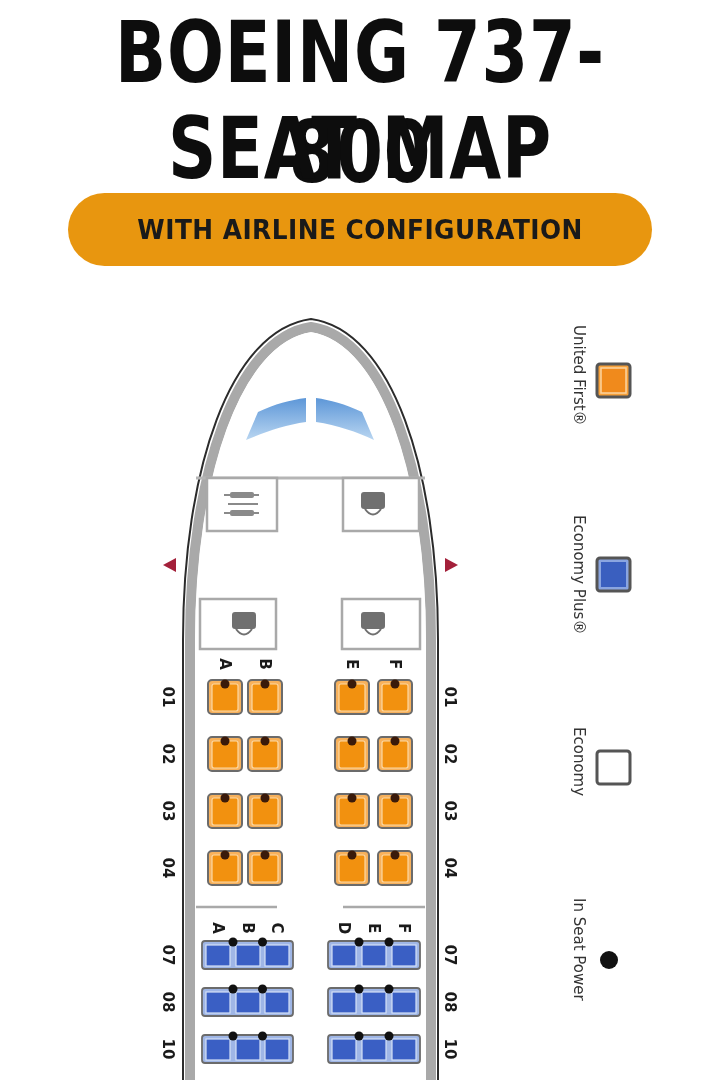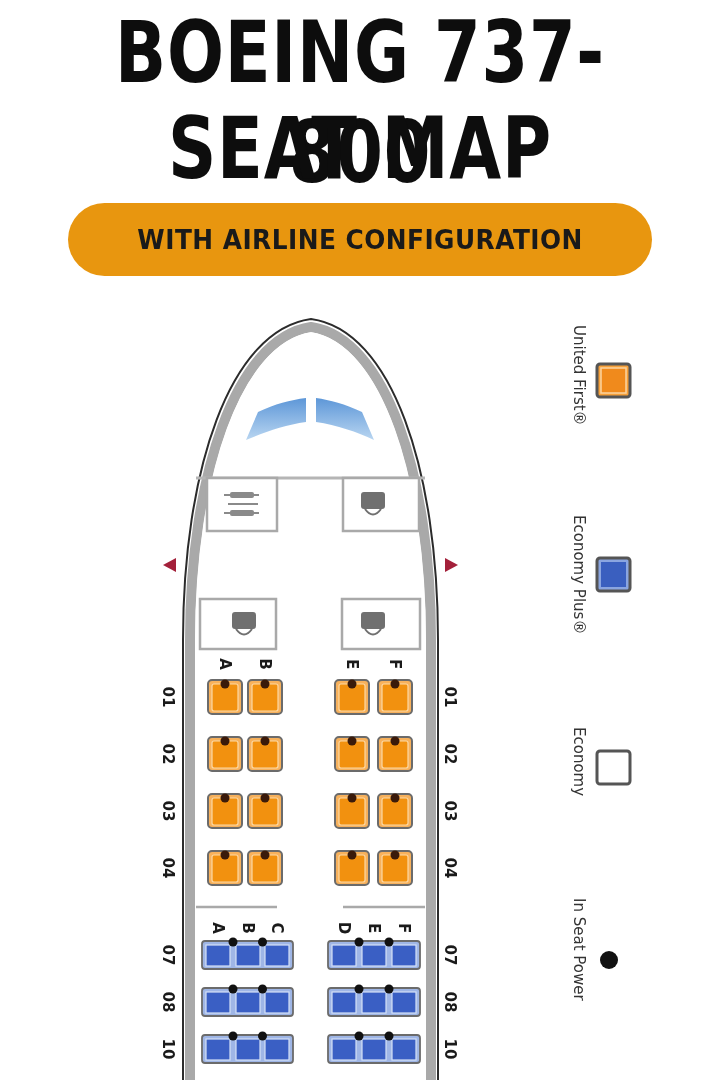--- a/index.html
+++ b/index.html
@@ -1,20 +1,20 @@
 <!DOCTYPE html>
 <html><head>
 <meta charset="utf-8">
 <style>
   html,body{margin:0;padding:0;background:#ffffff;}
   body{width:720px;height:1080px;position:relative;overflow:hidden;font-family:"Liberation Sans",sans-serif;}
   .title{position:absolute;left:0;width:720px;text-align:center;font-family:"DejaVu Sans",sans-serif;font-weight:bold;color:#0d0d0d;letter-spacing:1px;transform-origin:center;}
   .t1{top:2px;font-size:86px;line-height:100px;transform:scaleX(0.78);}
   .t2{top:98px;font-size:86px;line-height:100px;transform:scaleX(0.78);}
-  .pill{position:absolute;left:68px;top:203px;width:584px;height:73px;background:#E8960F;border-radius:37px;display:flex;align-items:center;justify-content:center;}
+  .pill{position:absolute;left:68px;top:193px;width:584px;height:73px;background:#E8960F;border-radius:37px;display:flex;align-items:center;justify-content:center;}
   .pill span{font-family:"DejaVu Sans",sans-serif;font-weight:bold;font-size:27px;color:#1a1a1a;letter-spacing:0.5px;transform:scaleX(0.92);display:inline-block;}
   svg{position:absolute;left:0;top:0;}
   .legend-label{position:absolute;font-family:"DejaVu Sans",sans-serif;font-size:15px;color:#333;transform:rotate(90deg);transform-origin:left top;white-space:nowrap;}
 </style>
 </head>
 <body>
 
 <div class="title t1">BOEING 737-800</div>
 <div class="title t2">SEAT MAP</div>
 <div class="pill">

